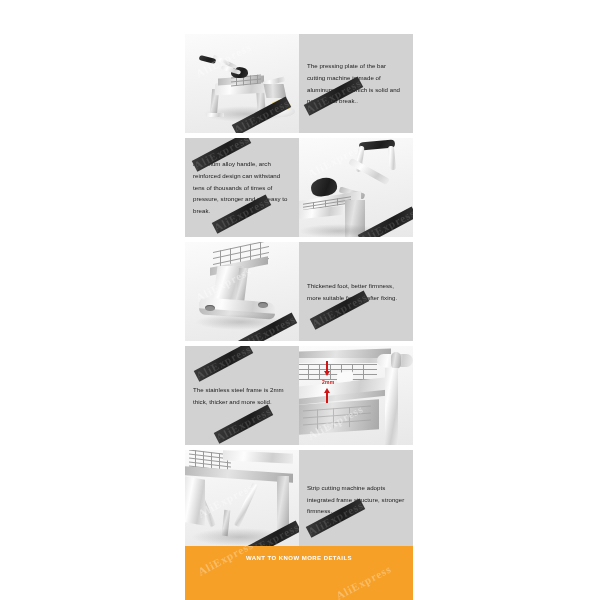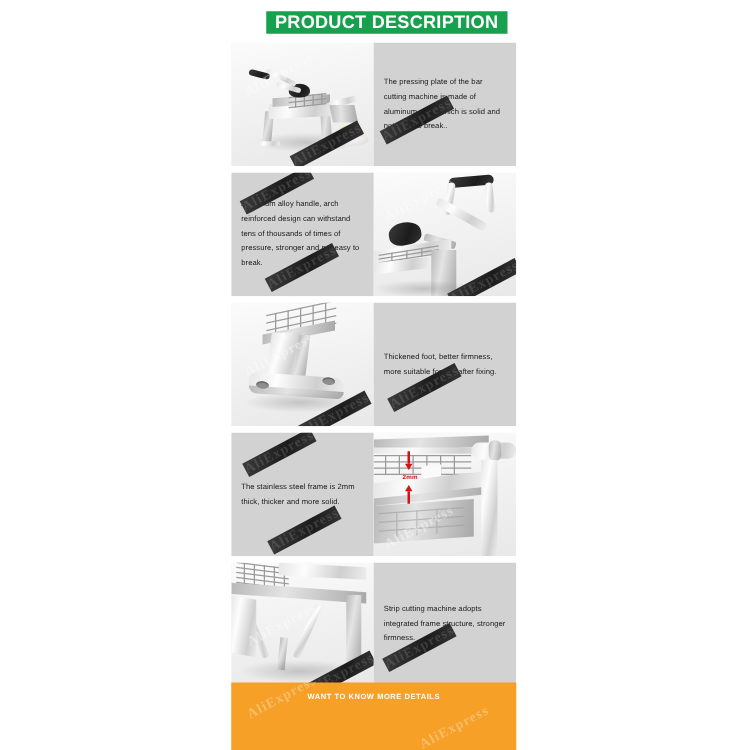--- a/index.html
+++ b/index.html
@@ -209,23 +209,20 @@
     cursor: pointer;
     white-space: nowrap;
   }
   .hand-icon { display: block; }
 </style>
 </head>
 <body>
 
 <div class="page">
 
-  <div class="header-band">
-    <div class="title-chip">PRODUCT DESCRIPTION</div>
-  </div>
 
   <div class="content">
 
     <div class="row">
 
       <div class="cell photo">
         <div class="photo-inner"></div>
 
         <div class="shadow-soft" style="left:18px;top:72px;width:84px;height:16px;"></div>
 

